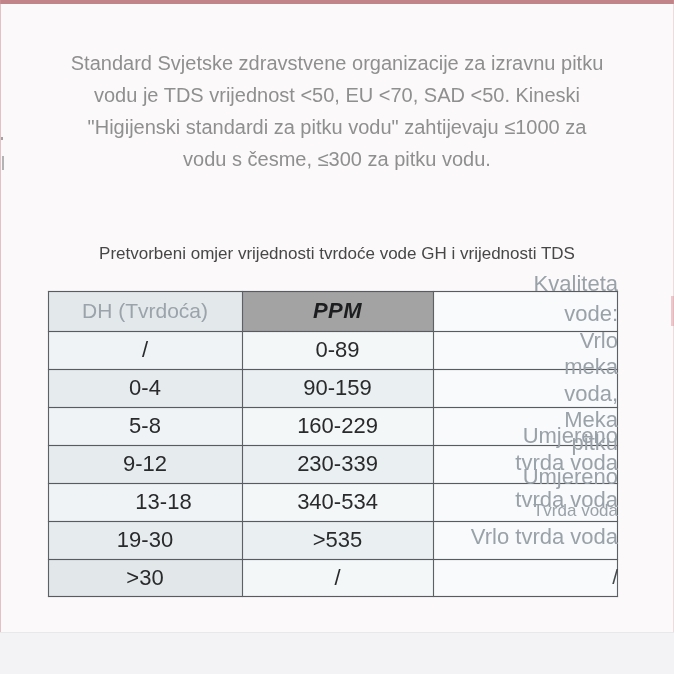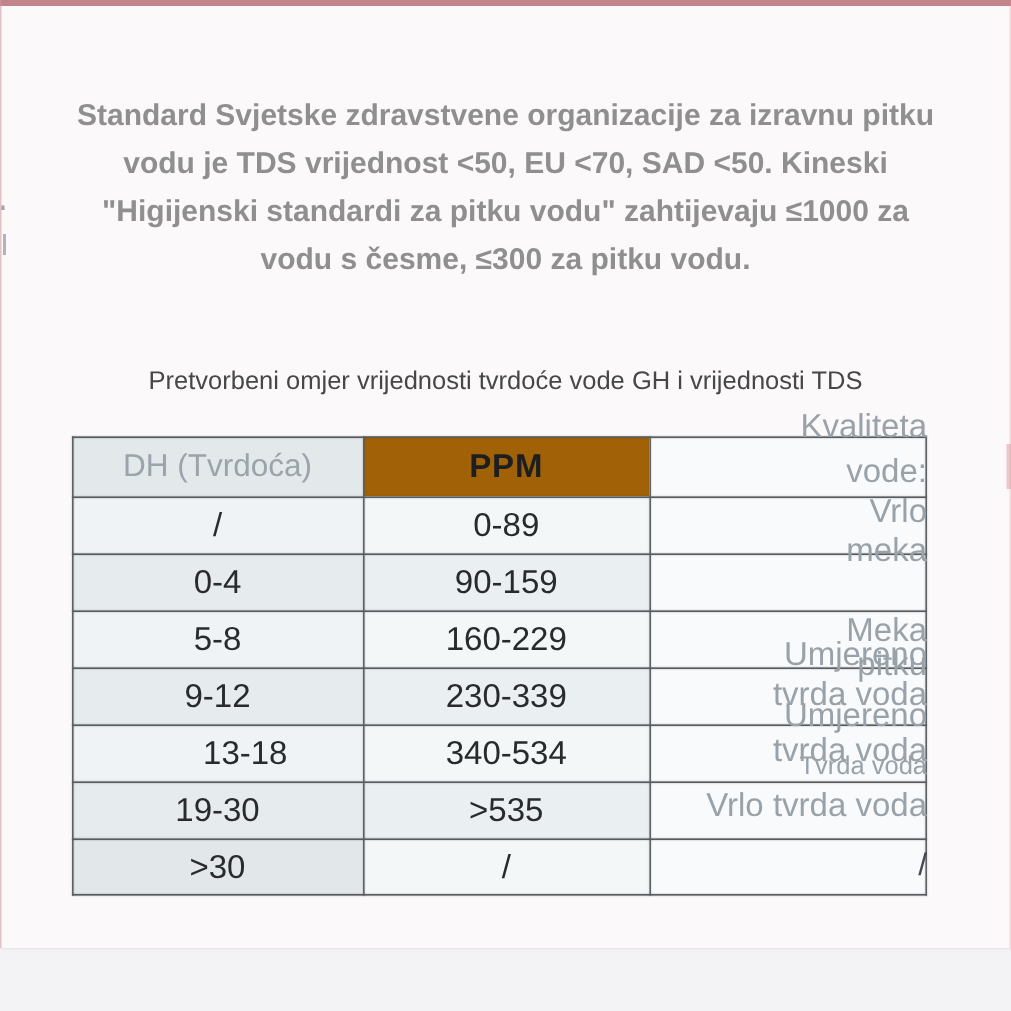--- a/index.html
+++ b/index.html
@@ -7,23 +7,23 @@
     position:relative;width:674px;height:674px;margin:0 auto;
     background:#fbf9f9;overflow:hidden;
     font-family:"Liberation Sans","DejaVu Sans",sans-serif;
   }
   .top-strip{position:absolute;left:0;top:0;width:100%;height:4px;background:#c08489;}
   .edge-line{position:absolute;top:0;width:1px;height:100%;}
   .edge-line.left{left:0;background:rgba(209,148,155,0.55);}
   .edge-line.right{right:0;background:rgba(209,148,155,0.30);}
   .edge-artifact{position:absolute;pointer-events:none;}
   .intro{
-    position:absolute;left:0;top:61px;width:100%;margin:0;padding:0 8px;box-sizing:border-box;
+    position:absolute;left:0;top:47px;width:100%;margin:0;padding:0 8px;box-sizing:border-box;
     text-align:center;white-space:pre-line;
-    font-size:20px;line-height:32px;color:#8f8f8f;font-weight:700;
+    font-size:20px;line-height:32px;color:#8f8f8f;font-weight:400;
   }
   .table-title{
     position:absolute;left:0;top:243px;width:100%;margin:0;
     text-align:center;font-size:17px;line-height:22px;color:#474747;font-weight:400;
   }
   .gh-table{
     position:absolute;left:48px;top:291px;width:570px;height:306px;
     overflow:visible;
   }
   .cell{
@@ -62,21 +62,21 @@
   <p class="intro">Standard Svjetske zdravstvene organizacije za izravnu pitku
 vodu je TDS vrijednost &lt;50, EU &lt;70, SAD &lt;50. Kineski
 "Higijenski standardi za pitku vodu" zahtijevaju ≤1000 za
 vodu s česme, ≤300 za pitku vodu.</p>
 
   <h2 class="table-title">Pretvorbeni omjer vrijednosti tvrdoće vode GH i vrijednosti TDS</h2>
 
   <div class="gh-table">
     <div class="cells">
         <div class="cell hdr-dh" style="left: 0px; top: 0px; width: 194px; height: 40px; background: rgb(227, 232, 235);">DH (Tvrdoća)</div>
-        <div class="cell hdr-ppm" style="left: 194px; top: 0px; width: 191px; height: 40px; background: #a16207;">PPM</div>
+        <div class="cell hdr-ppm" style="left: 194px; top: 0px; width: 191px; height: 40px; background: #a3a3a3; font-style: italic;">PPM</div>
         <div class="cell" style="left: 385px; top: 0px; width: 185px; height: 40px; background: rgb(248, 250, 251);"></div>
         <div class="cell data" style="left: 0px; top: 40px; width: 194px; height: 38px; background: rgb(239, 243, 245);">/</div>
         <div class="cell data" style="left: 194px; top: 40px; width: 191px; height: 38px; background: rgb(243, 247, 248);">0-89</div>
         <div class="cell" style="left: 385px; top: 40px; width: 185px; height: 38px; background: rgb(248, 250, 251);"></div>
         <div class="cell data" style="left: 0px; top: 78px; width: 194px; height: 38px; background: rgb(230, 235, 238);">0-4</div>
         <div class="cell data" style="left: 194px; top: 78px; width: 191px; height: 38px; background: rgb(234, 239, 241);">90-159</div>
         <div class="cell" style="left: 385px; top: 78px; width: 185px; height: 38px; background: rgb(248, 250, 251);"></div>
         <div class="cell data" style="left: 0px; top: 116px; width: 194px; height: 38px; background: rgb(239, 243, 245);">5-8</div>
         <div class="cell data" style="left: 194px; top: 116px; width: 191px; height: 38px; background: rgb(243, 247, 248);">160-229</div>
         <div class="cell" style="left: 385px; top: 116px; width: 185px; height: 38px; background: rgb(248, 250, 251);"></div>
@@ -91,20 +91,21 @@
         <div class="cell" style="left: 385px; top: 230px; width: 185px; height: 38px; background: rgb(248, 250, 251);"></div>
         <div class="cell data" style="left: 0px; top: 268px; width: 194px; height: 38px; background: rgb(226, 231, 234);">&gt;30</div>
         <div class="cell data" style="left: 194px; top: 268px; width: 191px; height: 38px; background: rgb(244, 247, 248);">/</div>
         <div class="cell" style="left: 385px; top: 268px; width: 185px; height: 38px; background: rgb(248, 250, 251);"></div>
       </div>
     <div class="quality-overlay">
         <div class="q-line" style="top: -7px;">Kvaliteta</div>
         <div class="q-line" style="top: 50px;">Vrlo</div>
         <div class="q-line" style="top: 23px;">vode:</div>
         <div class="q-line" style="top: 76px;">meka</div>
+        <div class="q-line" style="top: 103px;">voda,</div>
         <div class="q-line" style="top: 129px;">Meka</div>
         <div class="q-line" style="top: 152px;">pitku</div>
         <div class="q-line" style="top: 145px;">Umjereno</div>
         <div class="q-line" style="top: 172px;">tvrda voda</div>
         <div class="q-line" style="top: 186px;">Umjereno</div>
         <div class="q-line" style="top: 220px; font-size: 17px;">Tvrda voda</div>
         <div class="q-line" style="top: 209px;">tvrda voda</div>
         <div class="q-line" style="top: 246px;">Vrlo tvrda voda</div>
         <div class="q-line" style="top: 286px; font-size: 21px; color: rgb(69, 73, 77);">/</div>
       </div>

